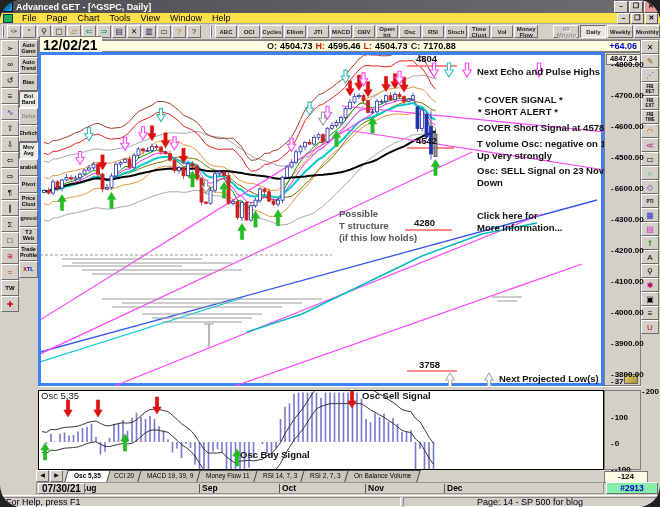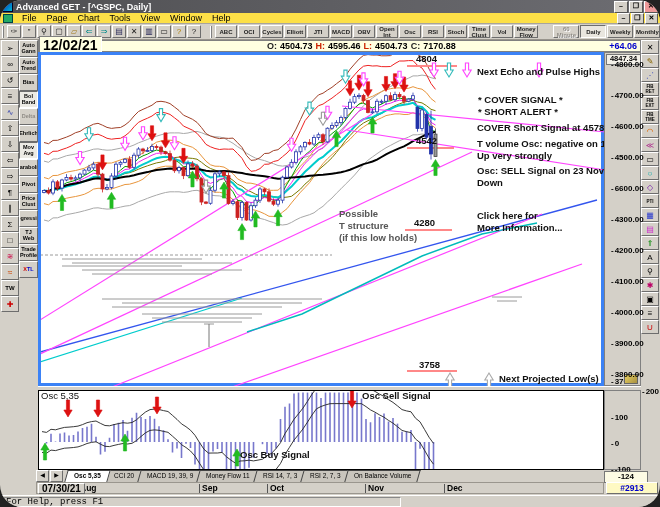--- a/index.html
+++ b/index.html
@@ -68,26 +68,26 @@
   .tsc{width:11px;height:10px;background:#d4d0c8;border:1px solid;border-color:#fff #6d6d6d #6d6d6d #fff;
     font-size:6px;line-height:8px;text-align:center;margin-right:1px;}
   .tab{height:11px;background:#c9c5bd;border:1px solid #444;border-bottom:none;margin-right:-3px;padding:0 7px;
     font-size:6.5px;line-height:10px;transform:skewX(-16deg);}
   .tab>span{display:inline-block;transform:skewX(16deg);white-space:nowrap;}
   .tab.active{background:#fff;z-index:3;font-weight:bold;}
   #date-axis{position:absolute;left:36px;top:482px;width:568px;height:12px;background:#d4d0c8;border:1px solid #9a968e;box-sizing:border-box;}
   .month{position:absolute;top:1px;font-size:8.5px;font-weight:bold;border-left:1px solid #555;padding-left:2px;line-height:9px;}
   .startbox{position:absolute;left:1px;top:0px;background:#d4d0c8;border:1px solid;border-color:#fff #6d6d6d #6d6d6d #fff;
     font-size:10px;font-weight:bold;padding:0 3px;line-height:9px;z-index:4;}
-  .pagebox{position:absolute;left:606px;top:482px;width:52px;height:12px;background:#fef9c3;border:1px solid;
+  .pagebox{position:absolute;left:606px;top:482px;width:52px;height:12px;background:#86efac;border:1px solid;
     border-color:#fff #6d6d6d #6d6d6d #fff;box-sizing:border-box;color:#0000cc;font-size:8.5px;font-weight:bold;
     text-align:center;line-height:10px;}
   .statusbar{position:absolute;left:0;top:495px;width:660px;height:12px;background:#d4d0c8;border-top:1px solid #fff;
     display:flex;font-size:9px;align-items:center;}
-  .spanel{border:1px solid;border-color:#888 #fff #fff #888;height:10px;line-height:9px;box-sizing:border-box;padding:0 4px;font-family:Liberation Mono, monospace;}
+  .spanel{border:1px solid;border-color:#888 #fff #fff #888;height:10px;line-height:9px;box-sizing:border-box;padding:0 4px;}
   .spanel.left{width:400px;margin-left:1px;}
   .spanel.right{width:254px;margin-left:2px;text-align:center;}
   svg text{font-family:"Liberation Sans",sans-serif;}
 </style>
 </head>
 <body>
 
 <div id="win">
 
   <div class="titlebar">
@@ -648,20 +648,21 @@
         <span class="tab"><span>MACD 19, 39, 9</span></span>
         <span class="tab"><span>Money Flow 11</span></span>
         <span class="tab"><span>RSI 14, 7, 3</span></span>
         <span class="tab"><span>RSI 2, 7, 3</span></span>
         <span class="tab"><span>On Balance Volume</span></span>
       </span>
   </div>
 
   <div id="date-axis">
     <span class="startbox">07/30/21</span>
-    <span id="months"><span class="month" style="left: 40px;">Aug</span><span class="month" style="left: 162px;">Sep</span><span class="month" style="left: 230px;">Oct</span><span class="month" style="left: 328px;">Nov</span><span class="month" style="left: 407px;">Dec</span></span>
+    <span id="months"><span class="month" style="left: 40px;">Aug</span><span class="month" style="left: 162px;">Sep</span><span class="month" style="left: 242px;">Oct</span><span class="month" style="left: 328px;">Nov</span><span class="month" style="left: 407px;">Dec</span></span>
   </div>
   <div class="pagebox">#2913</div>
 
   <div class="statusbar">
     <span class="spanel left">For Help, press F1</span>
+    <span class="spanel right">Page: 14 - SP 500 for blog</span>
   </div>
 </div>
 
 </body></html>

